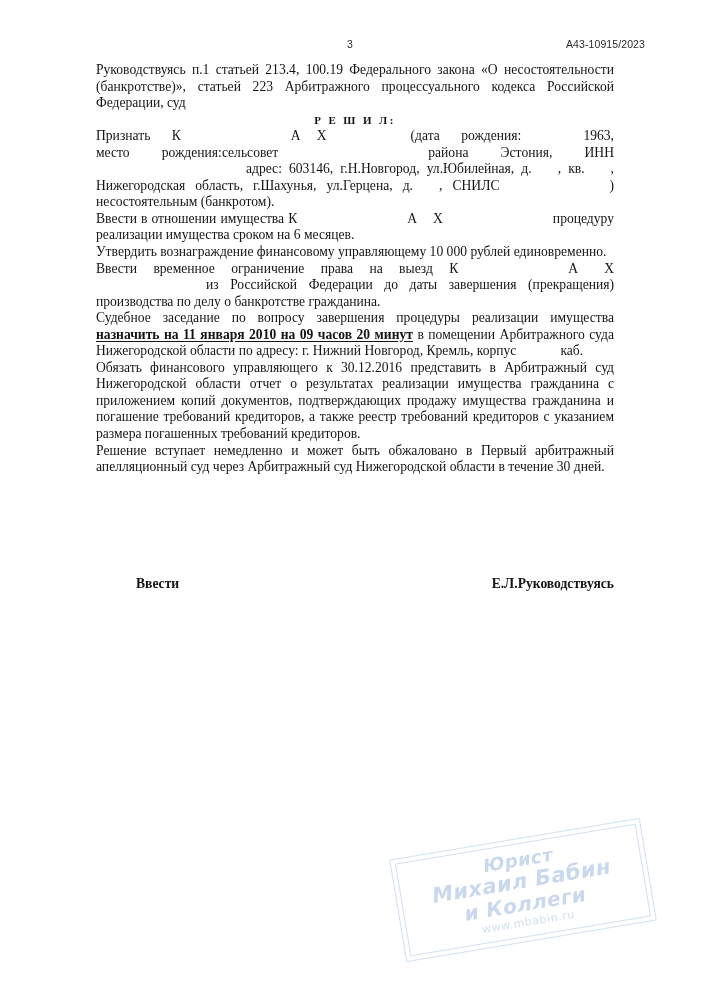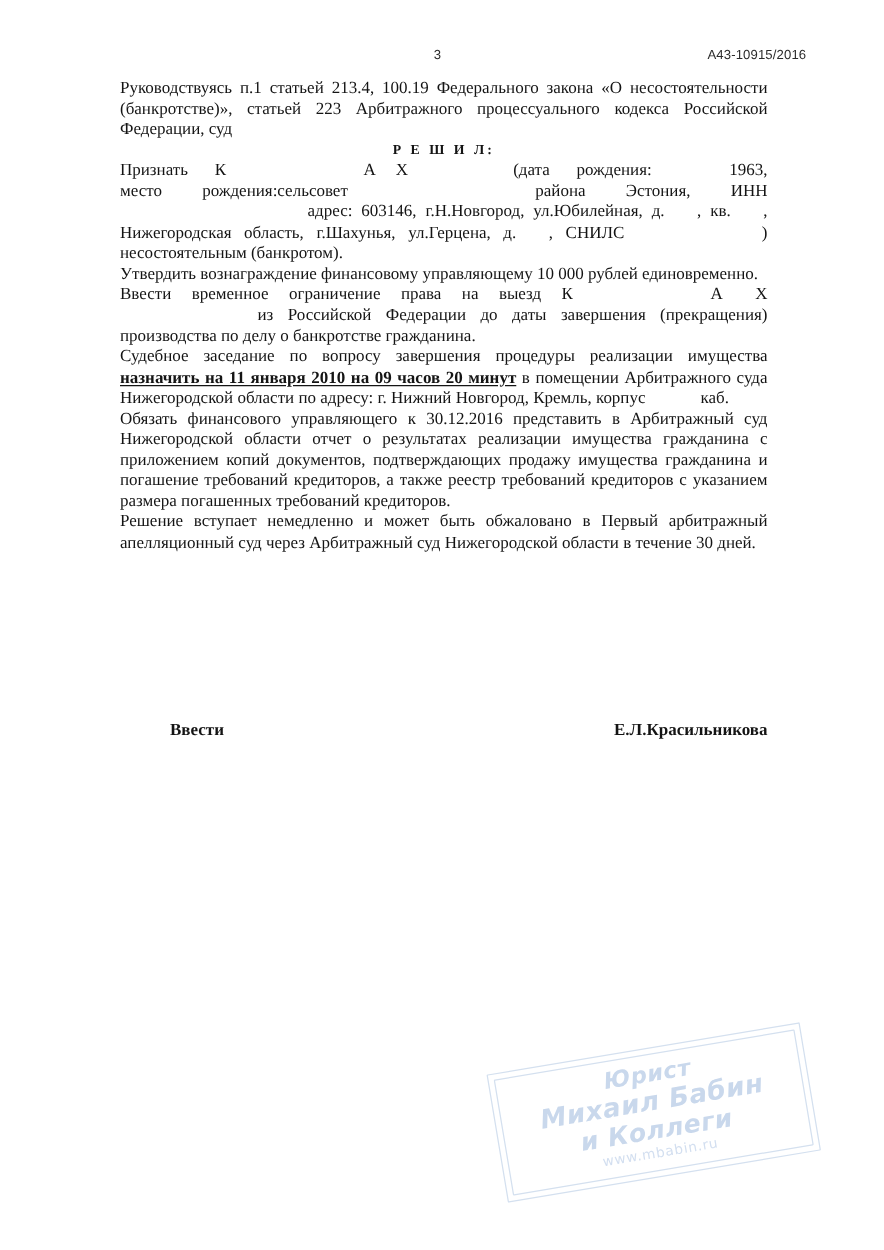--- a/index.html
+++ b/index.html
@@ -159,34 +159,37 @@
     letter-spacing: 0.6px;
   }
 </style>
 </head>
 <body>
 
 <div class="page">
 
   <div class="doc-header">
     <span class="page-no">3</span>
-    <span class="case-no">А43-10915/2016</span>
+    <span class="case-no">А43-10915/2023</span>
   </div>
 
   <div class="body-text">
 
 
     <p class="p-ind">Руководствуясь п.1 статьей 213.4, 100.19 Федерального закона «О несостоятельности (банкротстве)», статьей 223 Арбитражного процессуального кодекса Российской Федерации, суд</p>
 
     <p class="reshil">Р Е Ш И Л:</p>
 
     <p class="p-ind">
       <span>Признать К</span><span class="gap g-xxl"></span><span>А</span><span class="gap g-xs"></span><span>Х</span><span class="gap g-xl"></span><span>(дата рождения:</span><span class="gap g-lg"></span><span>1963, место рождения:</span><span>сельсовет</span><span class="gap g-huge"></span><span>района Эстония,</span> <span>ИНН</span><span class="gap g-huge"></span><span>адрес: 603146, г.Н.Новгород, ул.Юбилейная, д.</span><span class="gap g-sm"></span><span>, кв.</span><span class="gap g-sm"></span><span>, Нижегородская область, г.Шахунья, ул.Герцена, д.</span><span class="gap g-sm"></span><span>, СНИЛС</span><span class="gap g-xxl"></span><span>) несостоятельным (банкротом).</span>
     </p>
 
+    <p class="p-ind">
+      <span>Ввести в отношении имущества К</span><span class="gap g-xxl"></span><span>А</span><span class="gap g-xs"></span><span>Х</span><span class="gap g-xxl"></span><span>процедуру реализации имущества сроком на 6 месяцев.</span>
+    </p>
 
 
     <p class="p-ind">Утвердить вознаграждение финансовому управляющему 10 000 рублей единовременно.</p>
 
     <p class="p-ind">
       <span>Ввести временное ограничение права на выезд К</span><span class="gap g-xxl"></span><span>А</span><span class="gap g-sm"></span><span>Х</span><span class="gap g-xxl"></span><span>из Российской Федерации до даты завершения (прекращения) производства по делу о банкротстве гражданина.</span>
     </p>
 
     <p class="p-ind">
       <span>Судебное заседание по вопросу завершения процедуры реализации имущества</span>
@@ -195,21 +198,21 @@
     </p>
 
     <p class="p-ind">Обязать финансового управляющего к 30.12.2016 представить в Арбитражный суд Нижегородской области отчет о результатах реализации имущества гражданина с приложением копий документов, подтверждающих продажу имущества гражданина и погашение требований кредиторов, а также реестр требований кредиторов с указанием размера погашенных требований кредиторов.</p>
 
     <p class="p-ind">Решение вступает немедленно и может быть обжаловано в Первый арбитражный апелляционный суд через Арбитражный суд Нижегородской области в течение 30 дней.</p>
 
   </div>
 
   <div class="signature">
     <span class="sig-left">Ввести</span>
-    <span class="sig-right">Е.Л.Красильникова</span>
+    <span class="sig-right">Е.Л.Руководствуясь</span>
   </div>
 
   <div class="watermark">
     <div class="wm-border-outer"></div>
     <div class="wm-border-inner"></div>
     <div class="wm-text">
       <div class="wm-l1">Юрист</div>
       <div class="wm-l2">Михаил Бабин</div>
       <div class="wm-l3">и Коллеги</div>
       <div class="wm-url">www.mbabin.ru</div>

